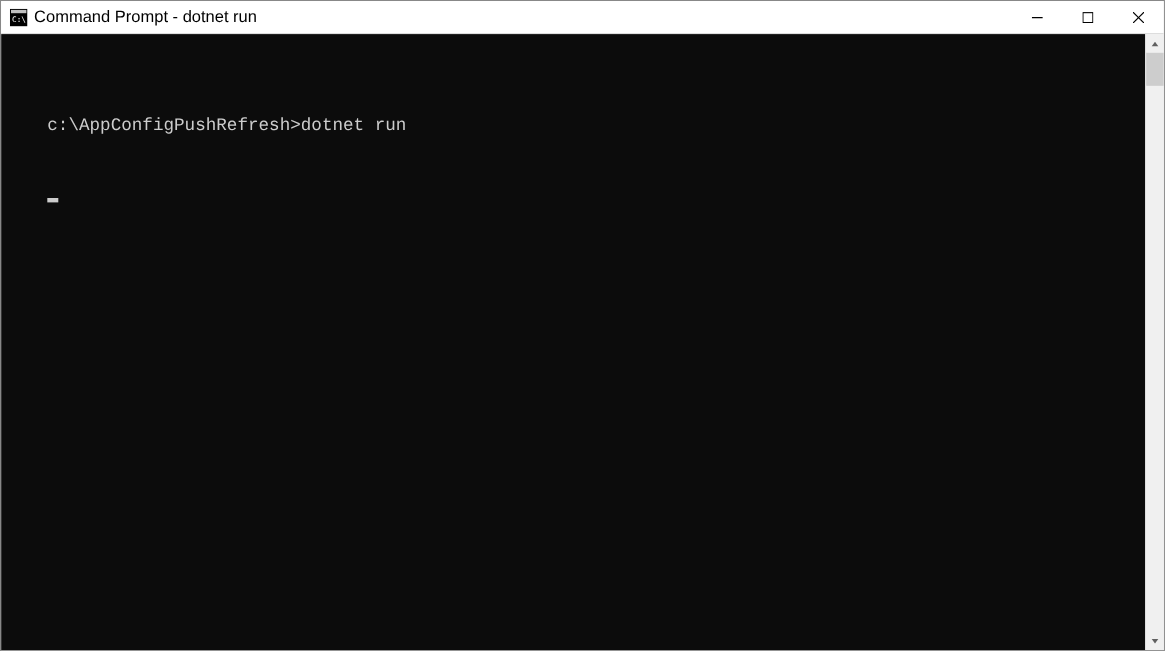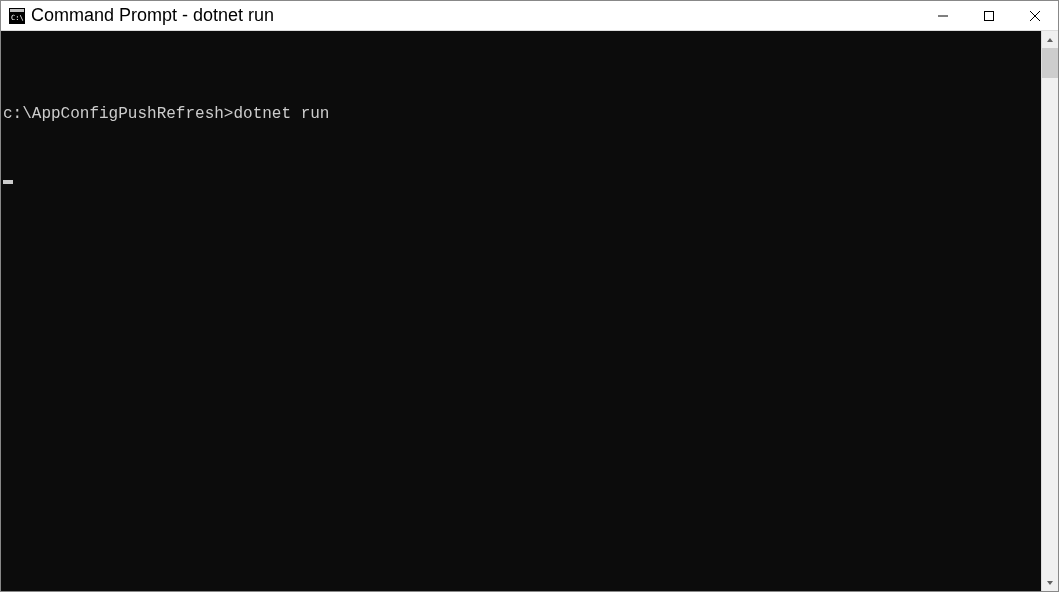--- a/index.html
+++ b/index.html
@@ -31,21 +31,21 @@
       display: inline-flex;
       align-items: center;
       justify-content: center;
       flex-shrink: 0;
     }
     .app-icon svg {
       width: 16px;
       height: 16px;
     }
     .title-text {
-      font-size: 18px;
+      font-size: 15px;
       color: #000;
       flex: 1;
       white-space: nowrap;
       overflow: hidden;
     }
     .window-controls {
       display: flex;
       height: 100%;
     }
     .win-btn {
@@ -74,20 +74,21 @@
       font-family: Consolas, "Courier New", monospace;
       font-size: 16px;
       line-height: 1.3;
       padding: 31px 0 0 0;
       white-space: pre;
       overflow: hidden;
       position: relative;
     }
     .terminal-line {
       padding: 0 2px;
+      margin-left: 40px;
     }
     .cursor {
       display: inline-block;
       width: 10px;
       height: 4px;
       background: #cccccc;
       margin-left: 0px;
       margin-top: 14px;
       vertical-align: top;
     }

